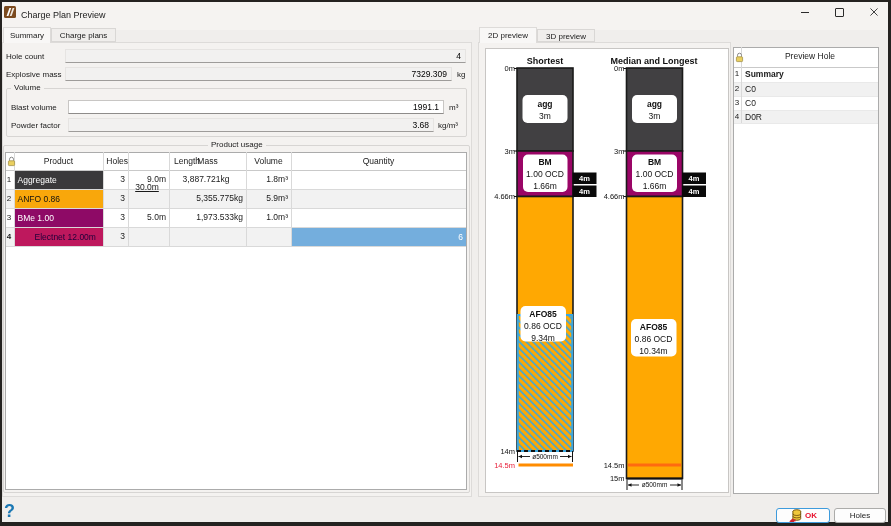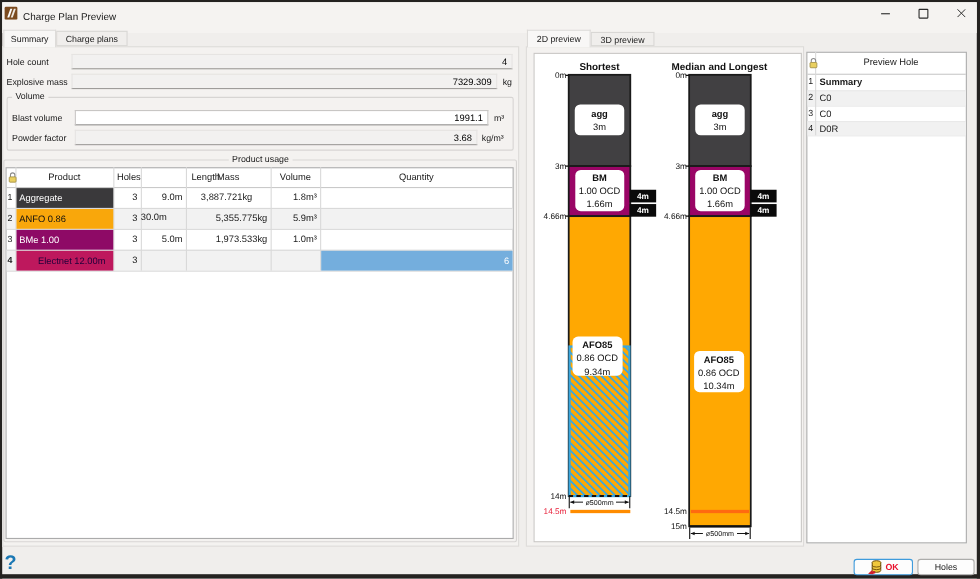--- a/index.html
+++ b/index.html
@@ -93,21 +93,21 @@
 <div class="cell" style="left:14.5px;top:170.5px;width:88px;height:18px;background:#3A393B;color:#fff;line-height:18px;padding-left:3px;box-sizing:border-box;">Aggregate</div>
 <div class="cell" style="left:14.5px;top:189.5px;width:88px;height:18px;background:#F9A70B;color:#111;line-height:18px;padding-left:3px;box-sizing:border-box;">ANFO 0.86</div>
 <div class="cell" style="left:14.5px;top:208.5px;width:88px;height:18px;background:#8E0A66;color:#fff;line-height:18px;padding-left:3px;box-sizing:border-box;">BMe 1.00</div>
 <div class="cell" style="left:14.5px;top:227.5px;width:88px;height:18px;background:#be185d;color:#20003a;line-height:18px;padding-left:20px;box-sizing:border-box;">Electnet 12.00m</div>
 
 <div class="cell" style="left:103px;top:170px;width:22px;height:19px;line-height:19px;text-align:right;">3</div>
 <div class="cell" style="left:103px;top:189px;width:22px;height:19px;line-height:19px;text-align:right;">3</div>
 <div class="cell" style="left:103px;top:208px;width:22px;height:19px;line-height:19px;text-align:right;">3</div>
 <div class="cell" style="left:103px;top:227px;width:22px;height:19px;line-height:19px;text-align:right;">3</div>
 <div class="cell" style="left:128px;top:170px;width:38px;height:19px;line-height:19px;text-align:right;">9.0m</div>
-<div class="cell" style="left:128px;top:188px;width:38px;height:19px;line-height:19px;text-align:left;">30.0m</div>
+<div class="cell" style="left:128px;top:178px;width:38px;height:19px;line-height:19px;text-align:center;text-decoration:underline;">30.0m</div>
 <div class="cell" style="left:128px;top:208px;width:38px;height:19px;line-height:19px;text-align:right;">5.0m</div>
 <div class="cell" style="left:169px;top:170px;width:74px;height:19px;line-height:19px;text-align:center;">3,887.721kg</div>
 <div class="cell" style="left:169px;top:189px;width:74px;height:19px;line-height:19px;text-align:right;">5,355.775kg</div>
 <div class="cell" style="left:169px;top:208px;width:74px;height:19px;line-height:19px;text-align:right;">1,973.533kg</div>
 <div class="cell" style="left:246px;top:170px;width:42px;height:19px;line-height:19px;text-align:right;">1.8m³</div>
 <div class="cell" style="left:246px;top:189px;width:42px;height:19px;line-height:19px;text-align:right;">5.9m³</div>
 <div class="cell" style="left:246px;top:208px;width:42px;height:19px;line-height:19px;text-align:right;">1.0m³</div>
 <div class="cell" style="left:291.5px;top:227.5px;width:174.5px;height:18px;background:#74AEDD;color:#fff;line-height:18px;text-align:right;padding-right:3px;box-sizing:border-box;">6</div>
 
 <div class="abs" style="left:478px;top:42px;width:253px;height:455px;background:#F4F2F0;border:1px solid #DDDBD9;box-sizing:border-box;"></div>

